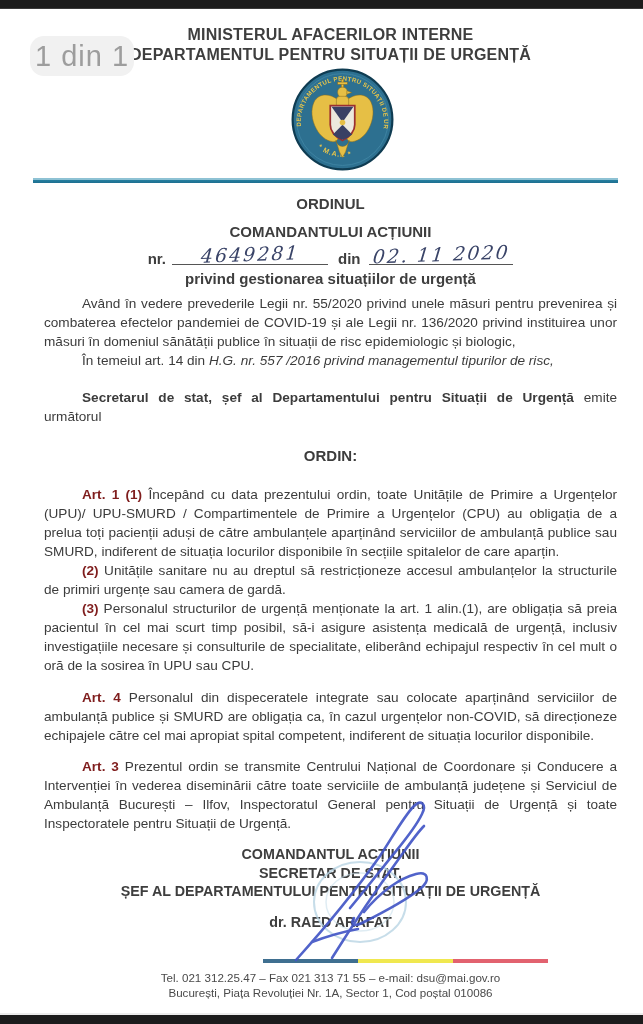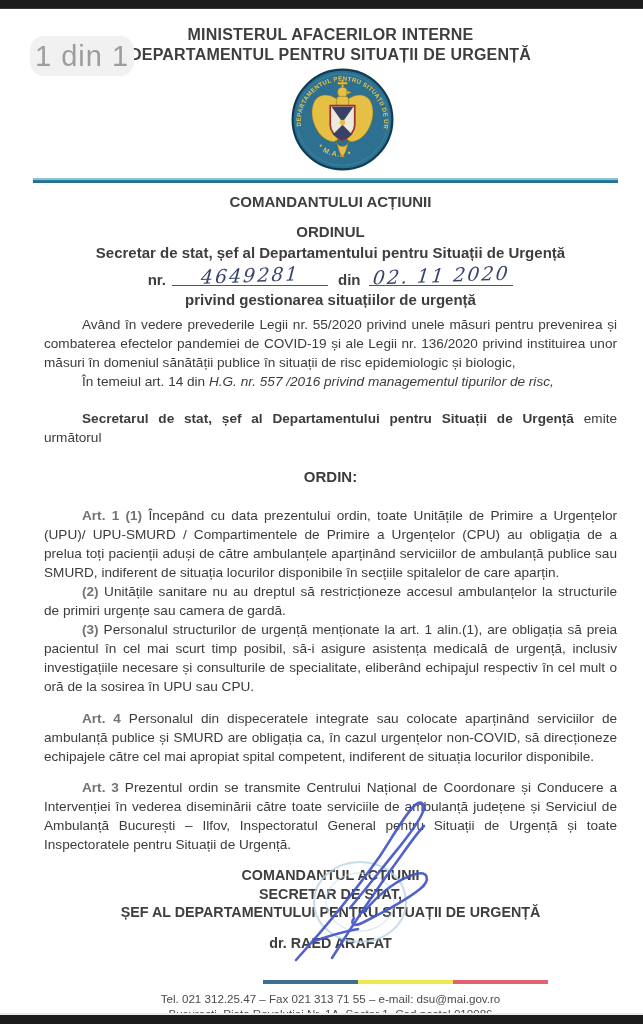--- a/index.html
+++ b/index.html
@@ -24,21 +24,21 @@
            font-weight:bold;font-size:15px;color:#3e3e3e;}
   .hw{font-family:"DejaVu Serif",serif;font-style:italic;font-weight:normal;color:#3a4468;
       font-size:19px;line-height:19px;display:inline-block;}
   .hw-nr{transform:rotate(-2deg) skewX(-6deg);letter-spacing:2px;}
   .hw-din{transform:rotate(-2deg) skewX(-8deg);letter-spacing:2px;}
   .uline{border-bottom:1.5px solid #555;min-width:148px;text-align:center;margin:0 10px 2px 6px;padding:0 4px;}
   .uline2{border-bottom:1.5px solid #555;min-width:128px;text-align:center;margin:0 0 2px 8px;padding:0 4px;}
   .t-subject{margin-top:3px;}
   .bodytxt{margin-top:6px;font-size:13.6px;line-height:19px;text-align:justify;}
   .para{margin:0;text-indent:38px;}
-  .para b{color:#737373;}
+  .para b{color:#7f1d1d;}
   .mt13{margin-top:13px;}
   .mt12{margin-top:12px;}
   .mt18{margin-top:18px;}
   .ordin-head{margin:20px 0 0;text-align:center;font-weight:bold;font-size:15px;text-indent:0;}
   .it{font-style:italic;}
   .bi{font-weight:bold;}
   .sig-block{margin-top:12px;text-align:center;font-weight:bold;font-size:14.3px;line-height:18.5px;color:#3e3e3e;}
   .sig-name{margin-top:13px;text-align:center;font-weight:bold;font-size:14.3px;color:#3e3e3e;}
   .tricolor{margin-top:29px;margin-left:219px;width:285px;height:4px;display:flex;}
   .tricolor div{flex:1;}
@@ -88,23 +88,22 @@
           <path d="M46 44 L74 44 L74 66 C74 74 68.5 79.5 60 84 C51.5 79.5 46 74 46 66 Z" fill="#ece9dd" stroke="#9c3030" stroke-width="2"></path>
           <path d="M47.5 45.5 L72.5 45.5 L60 63 Z" fill="#394064"></path>
           <path d="M60 66 L71 77 C66.5 80.5 63 82 60 83 C57 82 53.5 80.5 49 77 Z" fill="#394064"></path>
           <circle cx="60" cy="63.5" r="3.2" fill="#e6bf45" stroke="none"></circle>
         </g>
       </svg>
     </div>
 
     <div class="teal-rule"></div>
 
+    <div class="ttl t-ordinul">ORDINUL</div>
     <div class="ttl t-cmd">COMANDANTULUI ACȚIUNII</div>
-    <div class="ttl t-ordinul">ORDINUL</div>
-    <div class="ttl t-issuer">Secretar de stat, șef al Departamentului pentru Situații de Urgență</div>
 
     <div class="nr-line">
       <span>nr.</span>
       <span class="uline"><span class="hw hw-nr">4649281</span></span>
       <span>din</span>
       <span class="uline2"><span class="hw hw-din">02. 11 2020</span></span>
     </div>
 
     <div class="ttl t-subject">privind gestionarea situațiilor de urgență</div>
 

